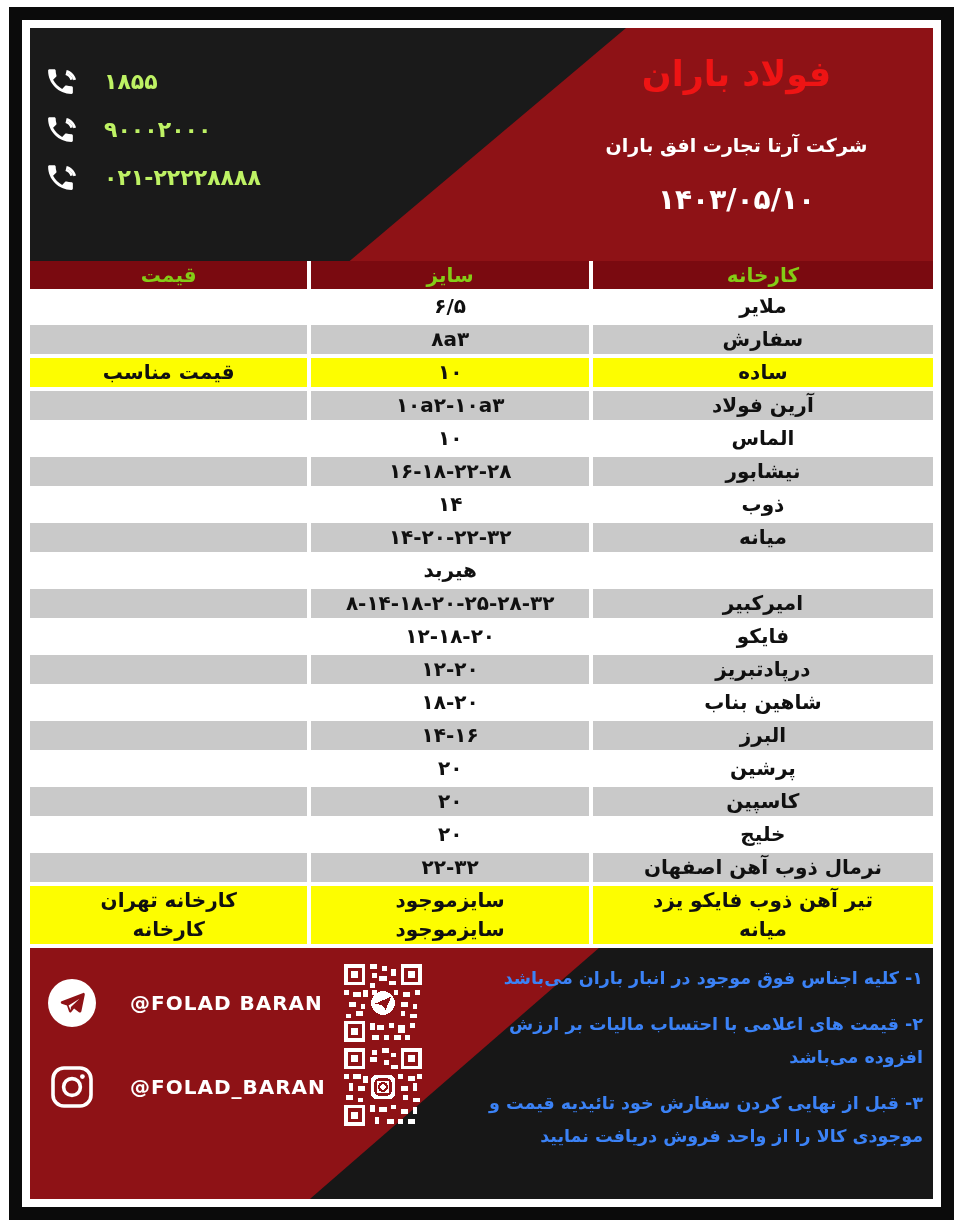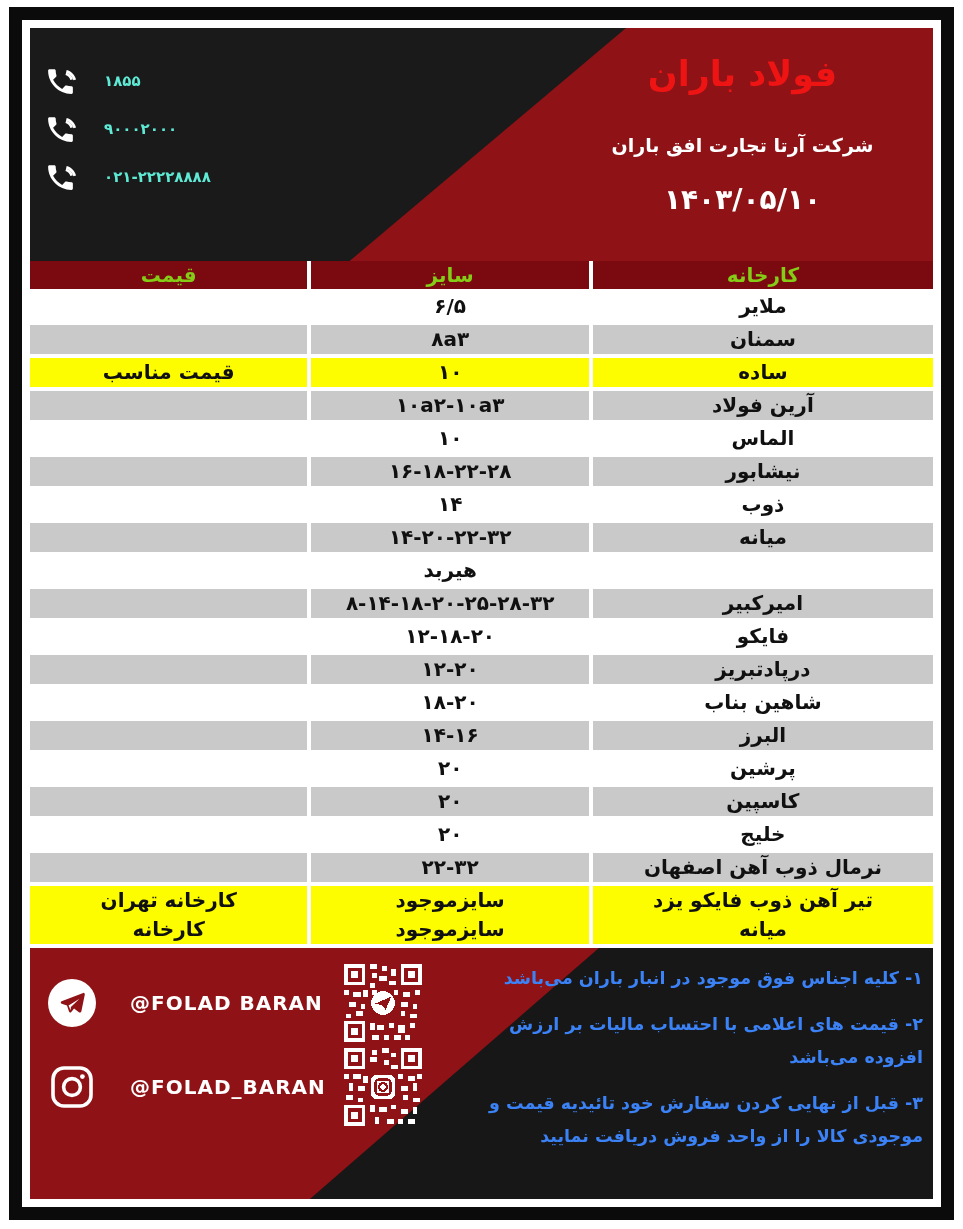--- a/index.html
+++ b/index.html
@@ -14,22 +14,22 @@
     display: flex; flex-direction: column;
   }
   
   .hero { position: relative; height: 233px; background: #8e1216; overflow: hidden; flex: none; }
   .hero-black { position: absolute; inset: 0; background: #1a1a1a;
     clip-path: polygon(0 0, 66% 0, 35.4% 100%, 0 100%); }
   .phones { position: absolute; left: 14px; top: 36px; z-index: 2;
     display: flex; flex-direction: column; gap: 14px; }
   .phone-row { display: flex; align-items: center; gap: 27px; height: 34px; }
   .p-icon { width: 33px; height: 33px; flex: none; }
-  .p-num { color: #5eead4; font-size: 15px; letter-spacing: 1.5px; direction: ltr; }
-  .brand { position: absolute; right: 18px; top: 26px; width: 345px; z-index: 2;
+  .p-num { color: #bef264; font-size: 22px; letter-spacing: 1.5px; direction: ltr; }
+  .brand { position: absolute; right: 24px; top: 26px; width: 345px; z-index: 2;
     text-align: center; color: #fff; direction: rtl; }
   .brand-title { font-size: 35px; color: #ee1414; }
   .brand-company { font-size: 19px; margin-top: 40px; }
   .brand-date { font-size: 28px; margin-top: 27px; letter-spacing: 1px; }
   
   .thead, .trow { display: grid; grid-template-columns: 31fr 31fr 38fr;
     column-gap: 4px; background: #fff; flex: none; }
   .thead { margin-bottom: 3px; }
   .th { background: #7a0a10; color: #84cc16; text-align: center; height: 28px;
     line-height: 28px; font-size: 20px; direction: rtl; }
@@ -117,21 +117,21 @@
 
   <div class="tbody">
     <div class="trow tone-white">
       <div class="td fa"></div>
       <div class="td sz">۶/۵</div>
       <div class="td fa">ملایر</div>
     </div>
     <div class="trow tone-gray">
       <div class="td fa"></div>
       <div class="td sz">۸a۳</div>
-      <div class="td fa">سمنان</div>
+      <div class="td fa">سفارش</div>
     </div>
     <div class="trow tone-yellow">
       <div class="td fa">قیمت مناسب</div>
       <div class="td sz">۱۰</div>
       <div class="td fa">ساده</div>
     </div>
     <div class="trow tone-gray">
       <div class="td fa"></div>
       <div class="td sz">۱۰a۲-۱۰a۳</div>
       <div class="td fa">آرین فولاد</div>

